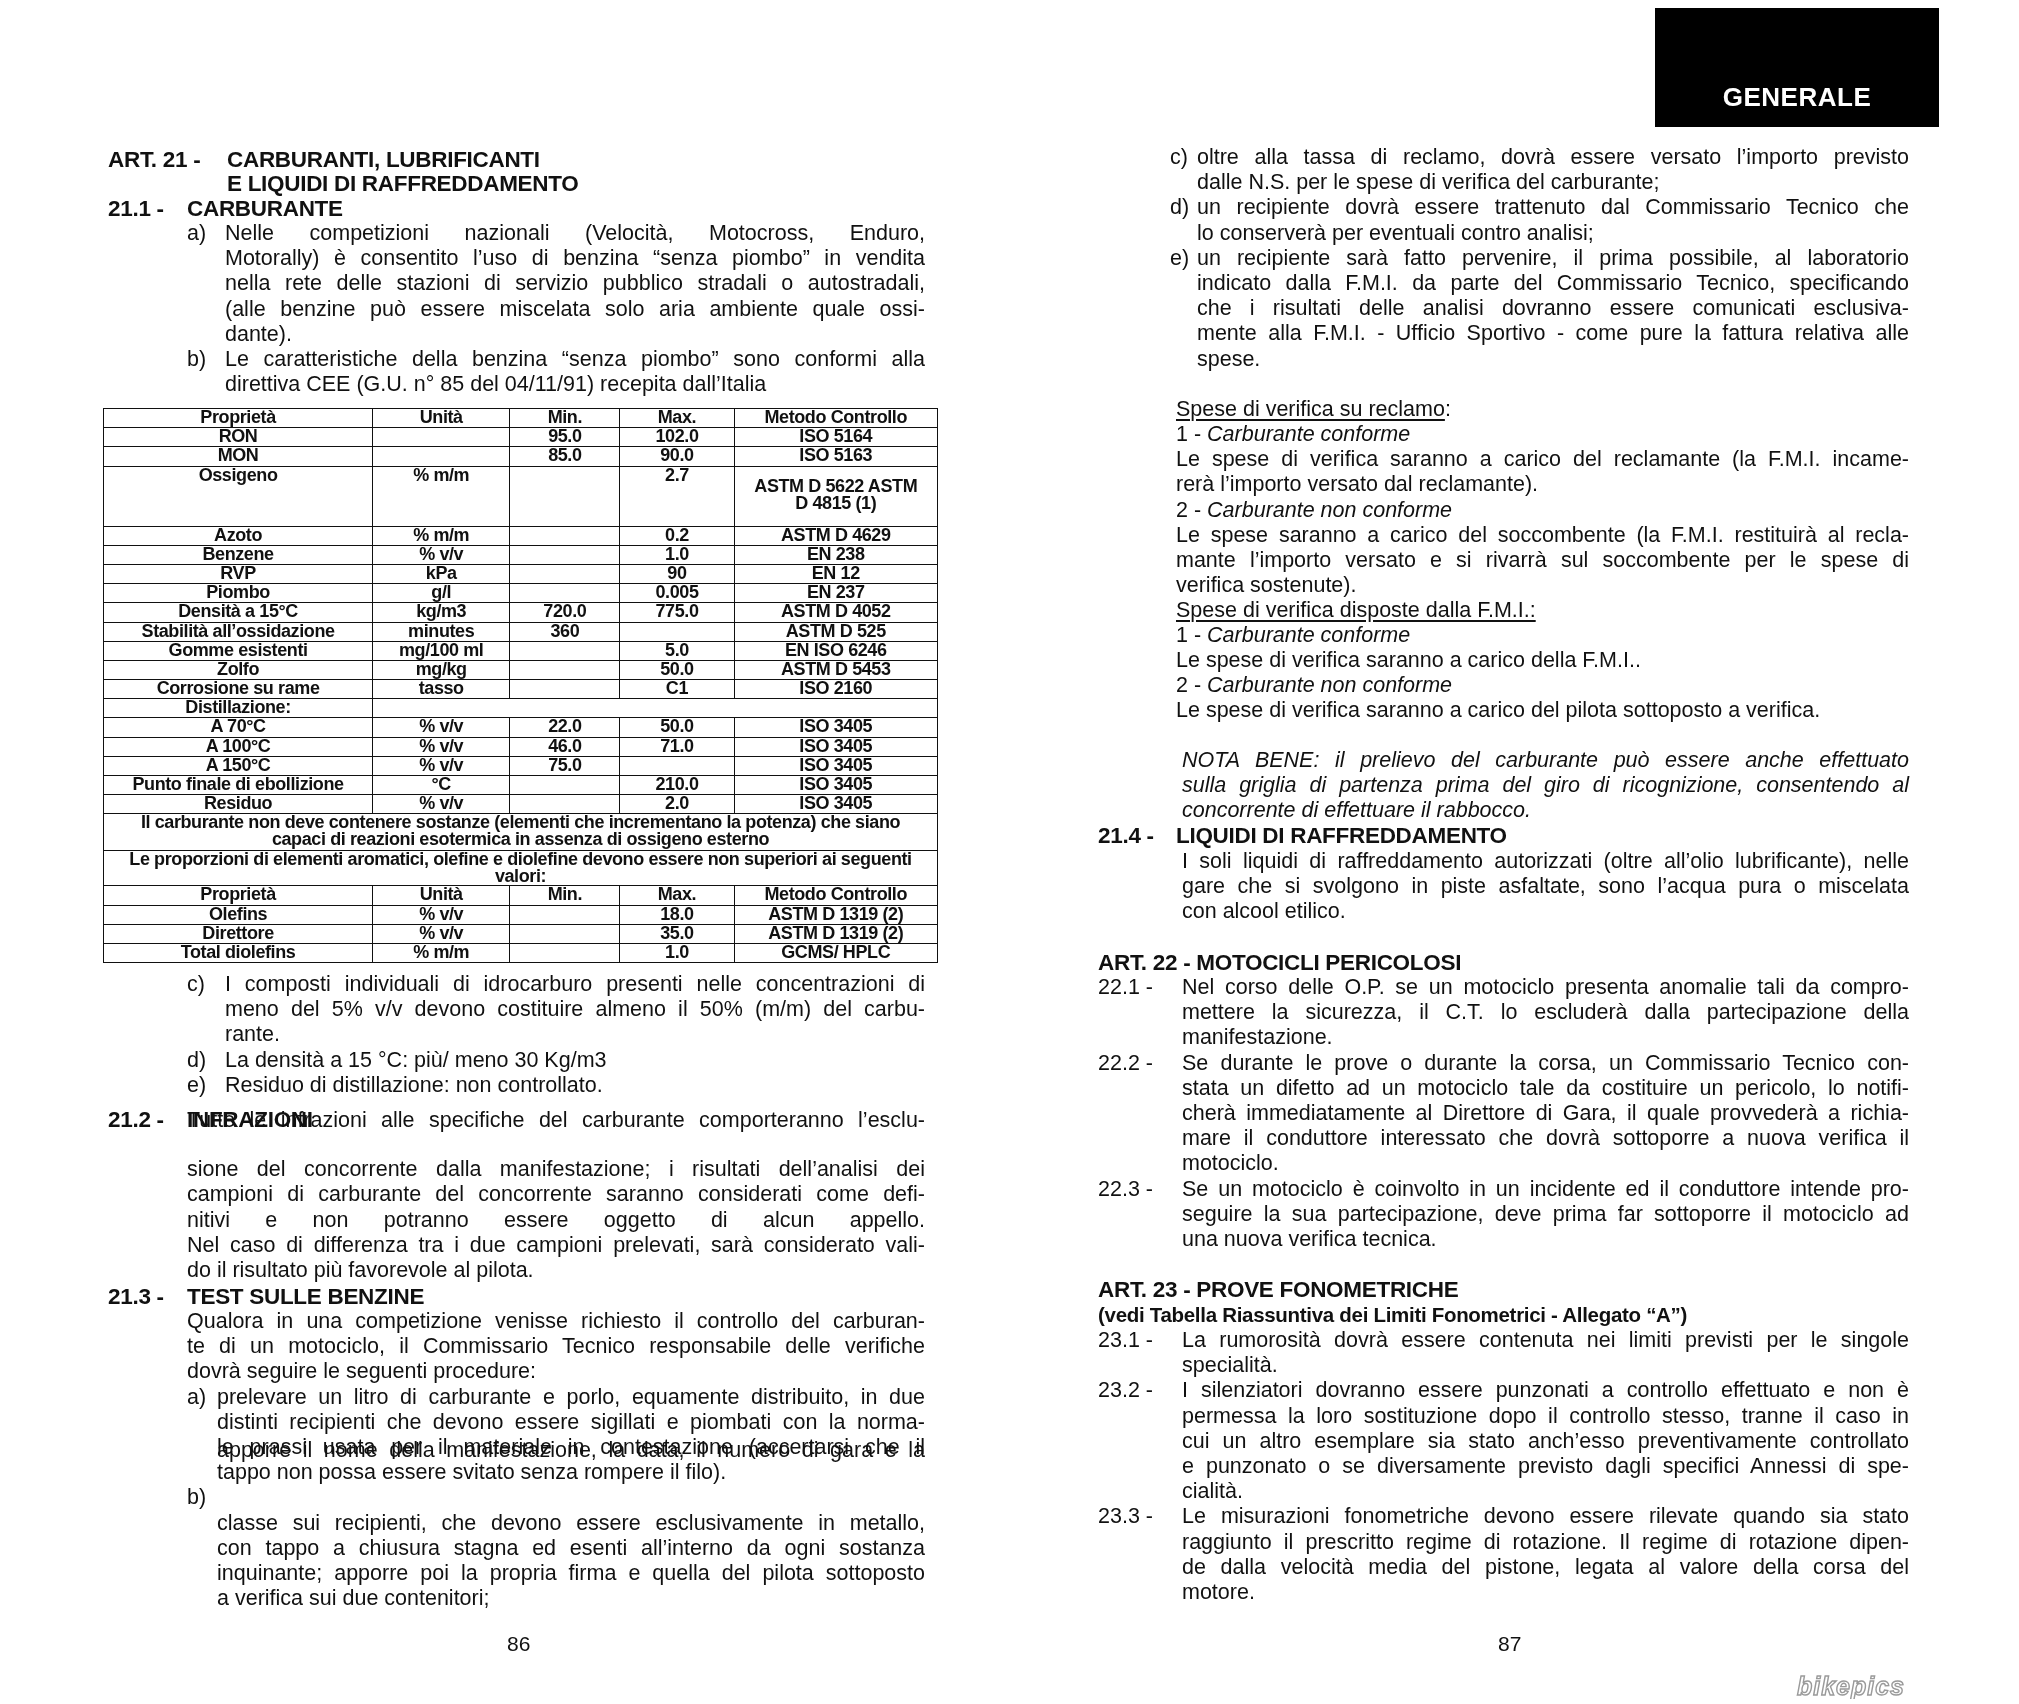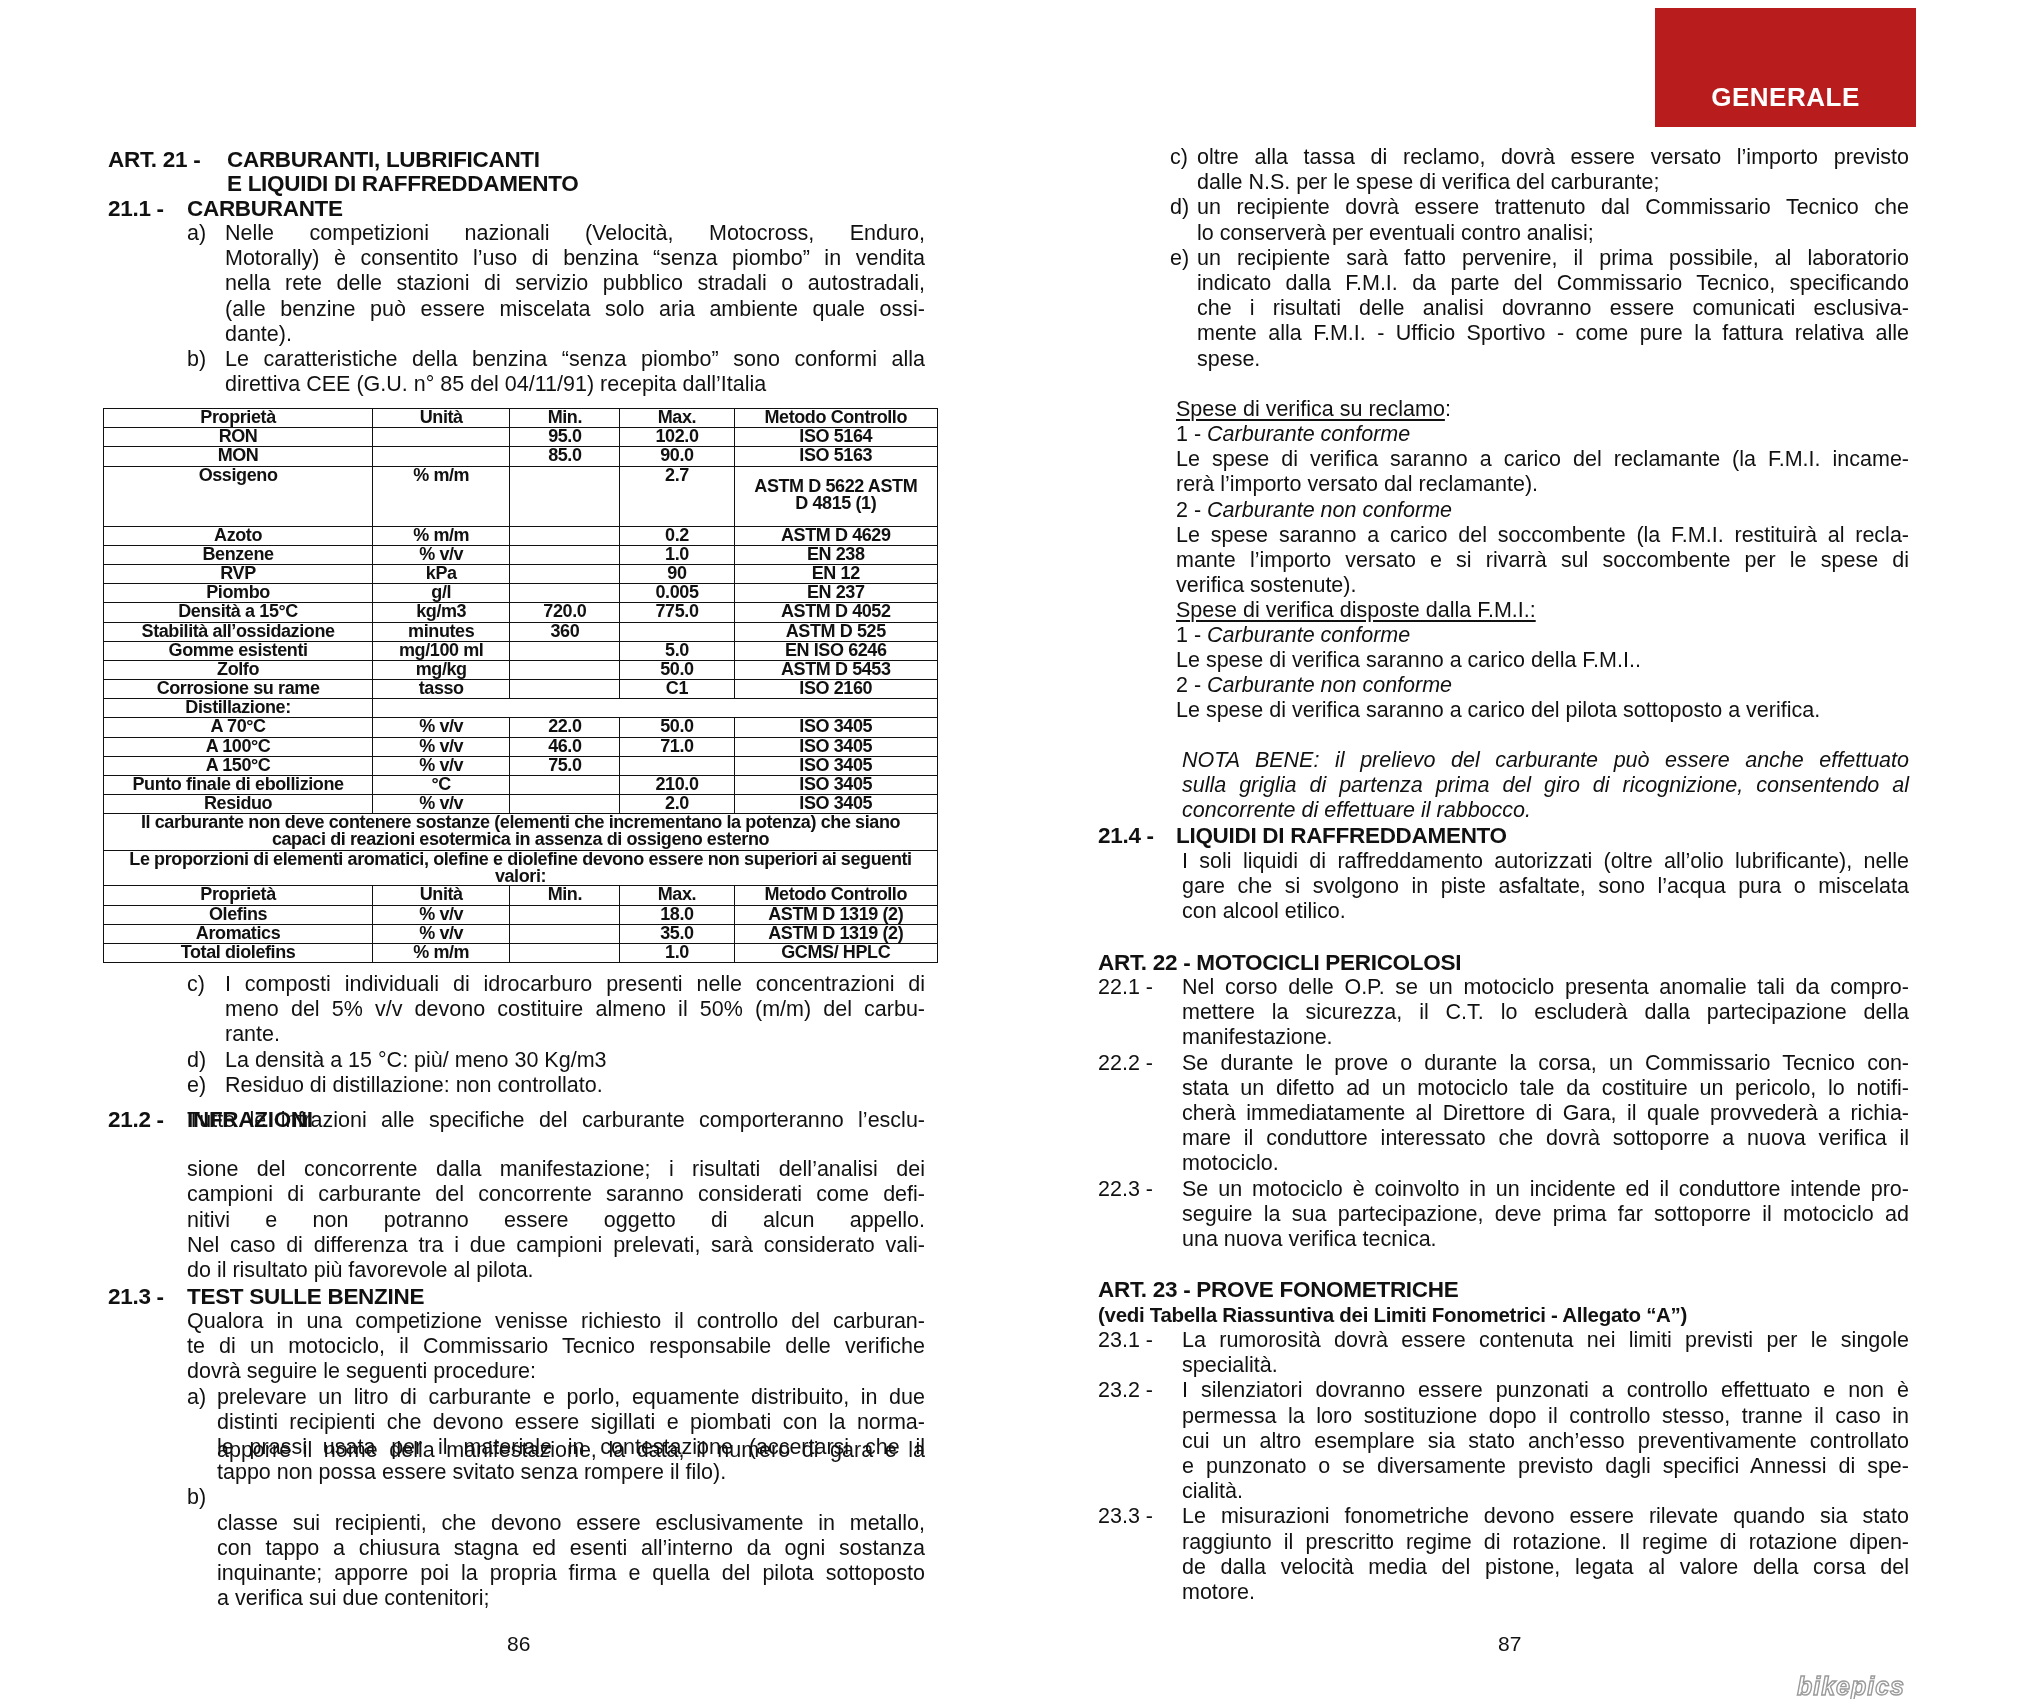--- a/index.html
+++ b/index.html
@@ -22,22 +22,22 @@
                 border-collapse: collapse; font-family: "Liberation Sans", sans-serif;
                 font-weight: bold; font-size: 18px; letter-spacing: -0.4px; }
   #fuel-table td, #fuel-table th { border: 1.6px solid #111; padding: 0; height: 18.2px;
                 line-height: 17px; text-align: center; vertical-align: top; font-weight: bold; }
   #fuel-table .c1 { width: 270px; } #fuel-table .c2 { width: 137px; }
   #fuel-table .c3 { width: 110px; } #fuel-table .c4 { width: 114px; }
   #fuel-table .c5 { width: 204px; }
   #fuel-table tr.tall td { height: 37px; }
   #fuel-table tr.note td { height: 36px; }
 
-  #section-tab { position: absolute; left: 1655px; top: 8px; width: 261px; height: 119px;
-                 background: #b91c1c; }
+  #section-tab { position: absolute; left: 1655px; top: 8px; width: 284px; height: 119px;
+                 background: #000000; }
   #section-tab span { position: absolute; left: 0; right: 0; bottom: 14px; text-align: center;
                  color: #fff; font-weight: bold; font-size: 26px; letter-spacing: 0.5px; }
 
   .pageno { position: absolute; font-size: 21px; }
   #watermark { position: absolute; left: 1762px; top: 1675px; width: 178px; height: 24px; }
 </style>
 </head>
 <body>
 
 <div id="page-left" class="page"></div>
@@ -216,21 +216,21 @@
   </tbody>
   <tbody id="tbody-arom">
       <tr>
         <td>Olefins</td>
         <td>% v/v</td>
         <td></td>
         <td>18.0</td>
         <td>ASTM D 1319 (2)</td>
       </tr>
       <tr>
-        <td>Aromatics</td>
+        <td>Direttore</td>
         <td>% v/v</td>
         <td></td>
         <td>35.0</td>
         <td>ASTM D 1319 (2)</td>
       </tr>
       <tr>
         <td>Total diolefins</td>
         <td>% m/m</td>
         <td></td>
         <td>1.0</td>

